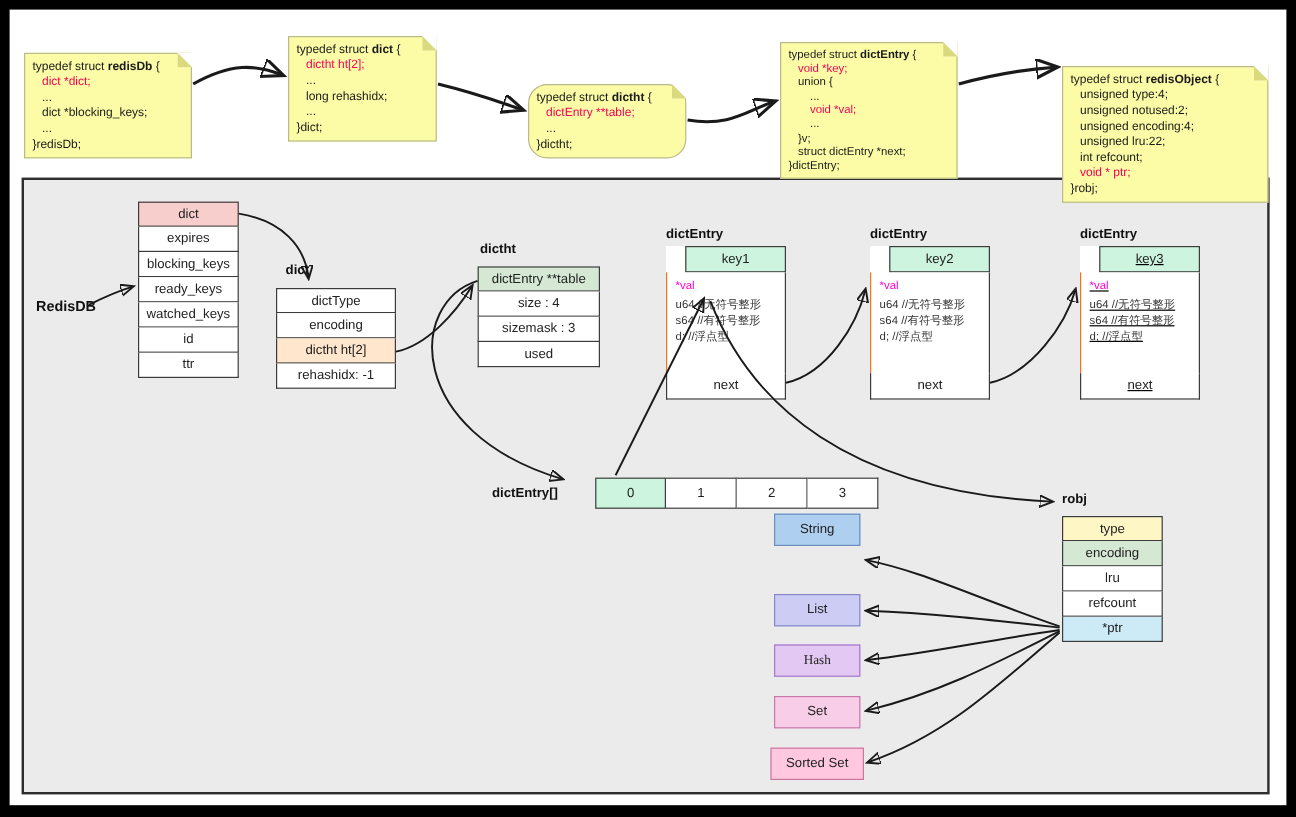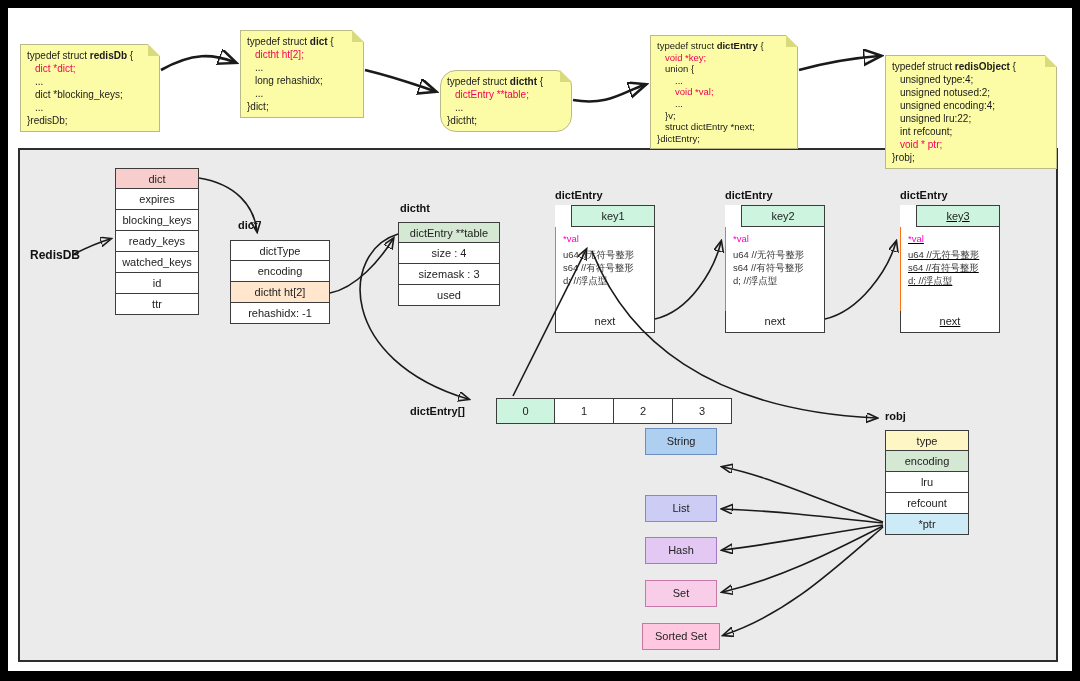--- a/index.html
+++ b/index.html
@@ -201,21 +201,21 @@
   <div class="tbl" style="left:877px; top:422px; width:84px;">
     <div class="row yellow">type</div>
     <div class="row green">encoding</div>
     <div class="row">lru</div>
     <div class="row">refcount</div>
     <div class="row bluer">*ptr</div>
   </div>
 
   <div class="vbox blue" style="left:637px; top:420px;">String</div>
   <div class="vbox purple" style="left:637px; top:487px;">List</div>
-  <div class="vbox violet" style="left:637px; top:529px;">Hash</div>
+  <div class="vbox violet" style="left:637px; top:529px;font-family:Liberation Serif, serif;">Hash</div>
   <div class="vbox pink1" style="left:637px; top:572px;">Set</div>
   <div class="vbox pink2" style="left:634px; top:615px; width:78px;">Sorted Set</div>
 
   <svg class="arrows" width="1064" height="663" viewBox="0 0 1064 663">
     <defs>
       <marker id="ah" viewBox="0 0 8 8" refX="6" refY="3" markerWidth="8" markerHeight="8" orient="auto">
         <path d="M0,0 L7,3 L0,6 Z" fill="#1a1a1a" stroke="none"></path>
       </marker>
     </defs>
 

